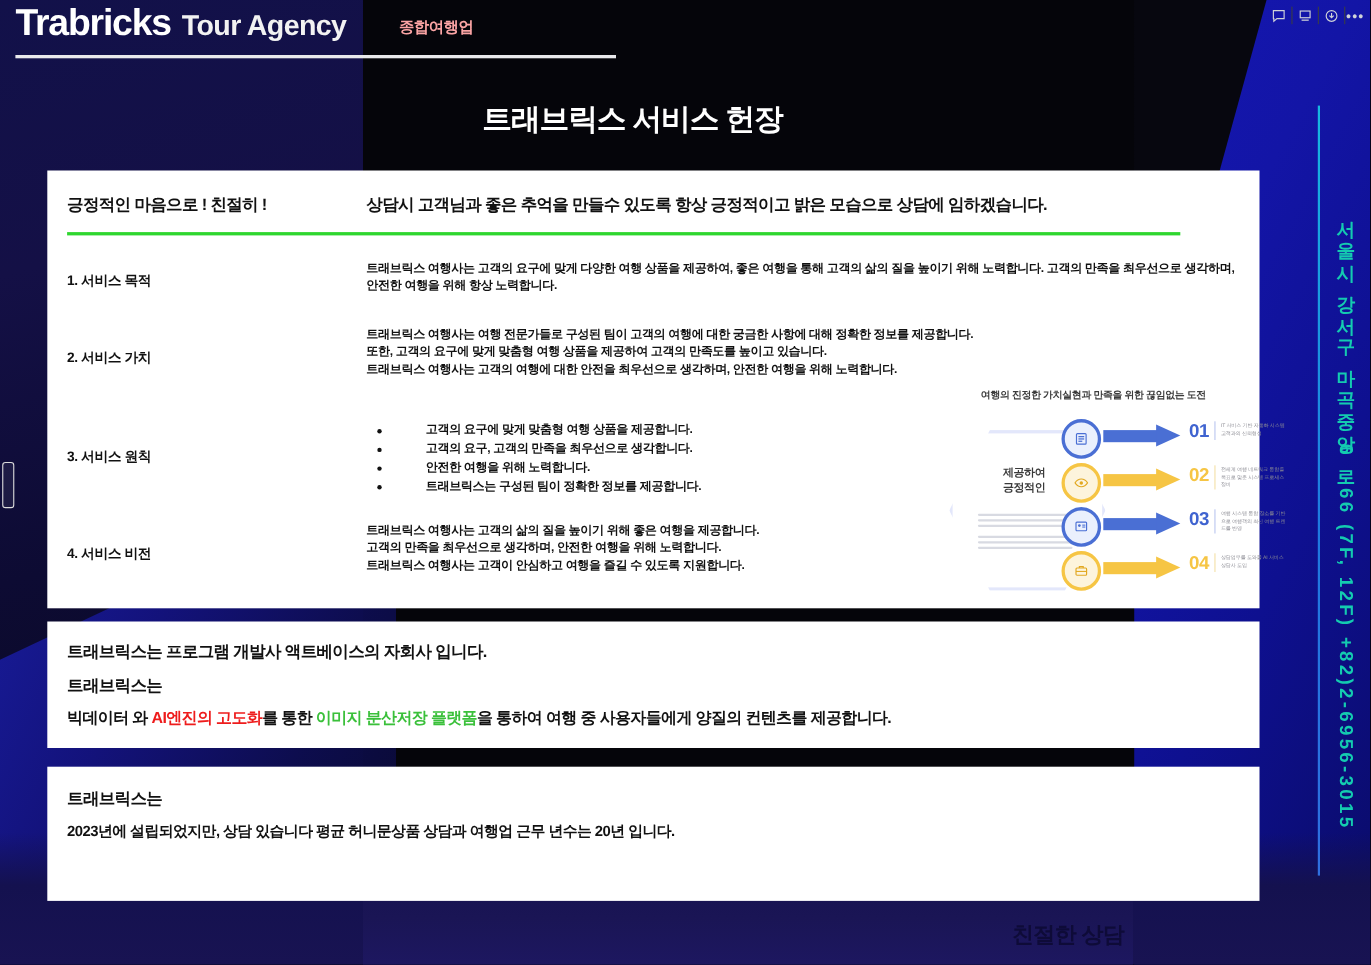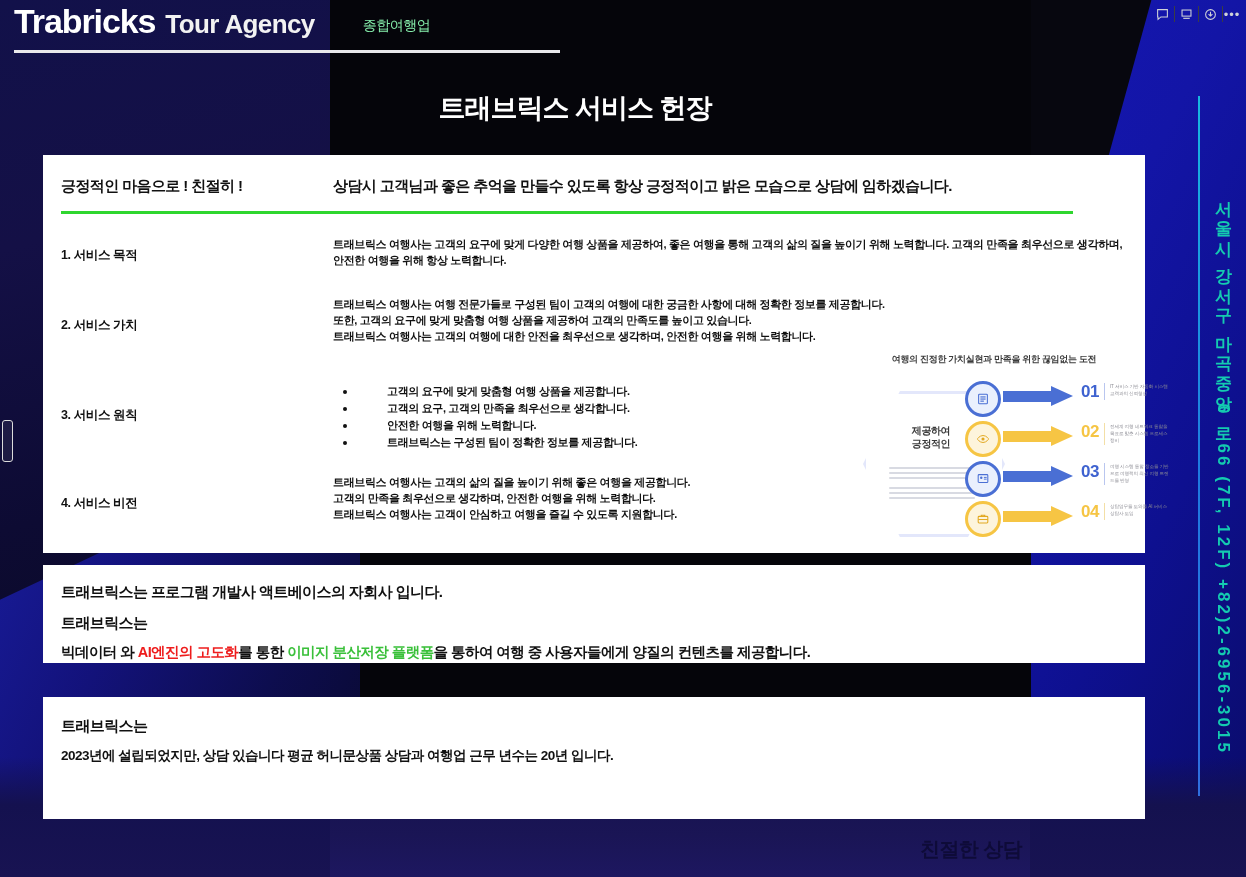--- a/index.html
+++ b/index.html
@@ -57,37 +57,37 @@
   .header{position:absolute;left:14px;top:2px;width:560px;height:58px;z-index:30;}
   .hdr-row{display:flex;align-items:baseline;gap:10px;}
   .brand{
     font-size:34px;font-weight:bold;color:#fff;letter-spacing:-1.1px;
     font-family:"Liberation Sans",sans-serif;
   }
   .brand-sub{
     font-size:26px;font-weight:bold;color:#f2f2f2;letter-spacing:-.6px;
   }
   .brand-kr{
-    font-size:14px;font-weight:normal;color:#86efac;margin-left:38px;letter-spacing:-.5px;
+    font-size:14px;font-weight:bold;color:#fca5a5;margin-left:38px;letter-spacing:-.5px;
     position:relative;top:-3px;
   }
   .hdr-rule{
     position:absolute;left:0;top:48px;width:546px;height:3px;background:#e9e9ec;
   }
 
   
   .deck-title{
     position:absolute;left:0;top:90px;width:1150px;text-align:center;
     font-size:27px;font-weight:bold;color:#fff;letter-spacing:-1px;z-index:30;
   }
 
   
   .panel{position:absolute;background:#fff;z-index:20;}
   #panel-charter{left:43px;top:155px;width:1102px;height:398px;}
-  #panel-about{left:43px;top:565px;width:1102px;height:98px;}
+  #panel-about{left:43px;top:565px;width:1102px;height:115px;}
   #panel-founded{left:43px;top:697px;width:1102px;height:122px;}
 
   
   .charter-head{
     position:absolute;left:18px;top:22px;right:18px;display:flex;align-items:baseline;
   }
   .ch-left{font-size:15px;font-weight:bold;color:#111;letter-spacing:-.6px;width:272px;}
   .ch-right{font-size:15px;font-weight:bold;color:#111;letter-spacing:-.6px;}
   .green-rule{position:absolute;left:18px;top:56px;width:1012px;height:3px;background:#2fd62f;}
 

